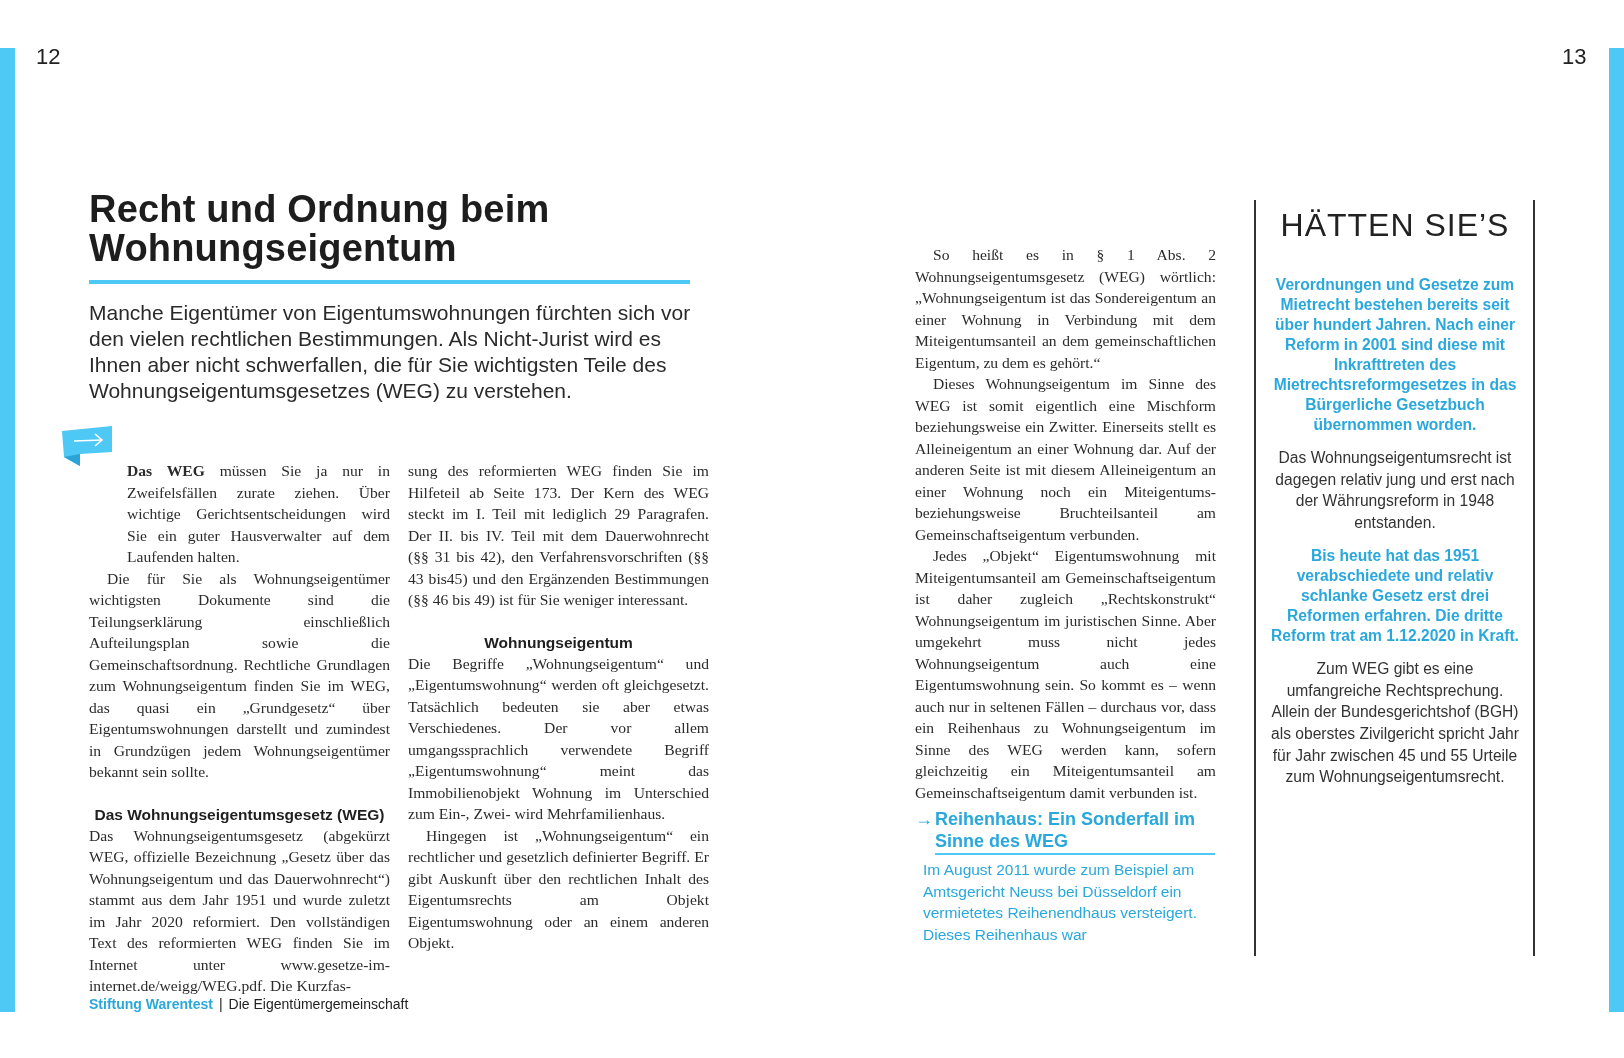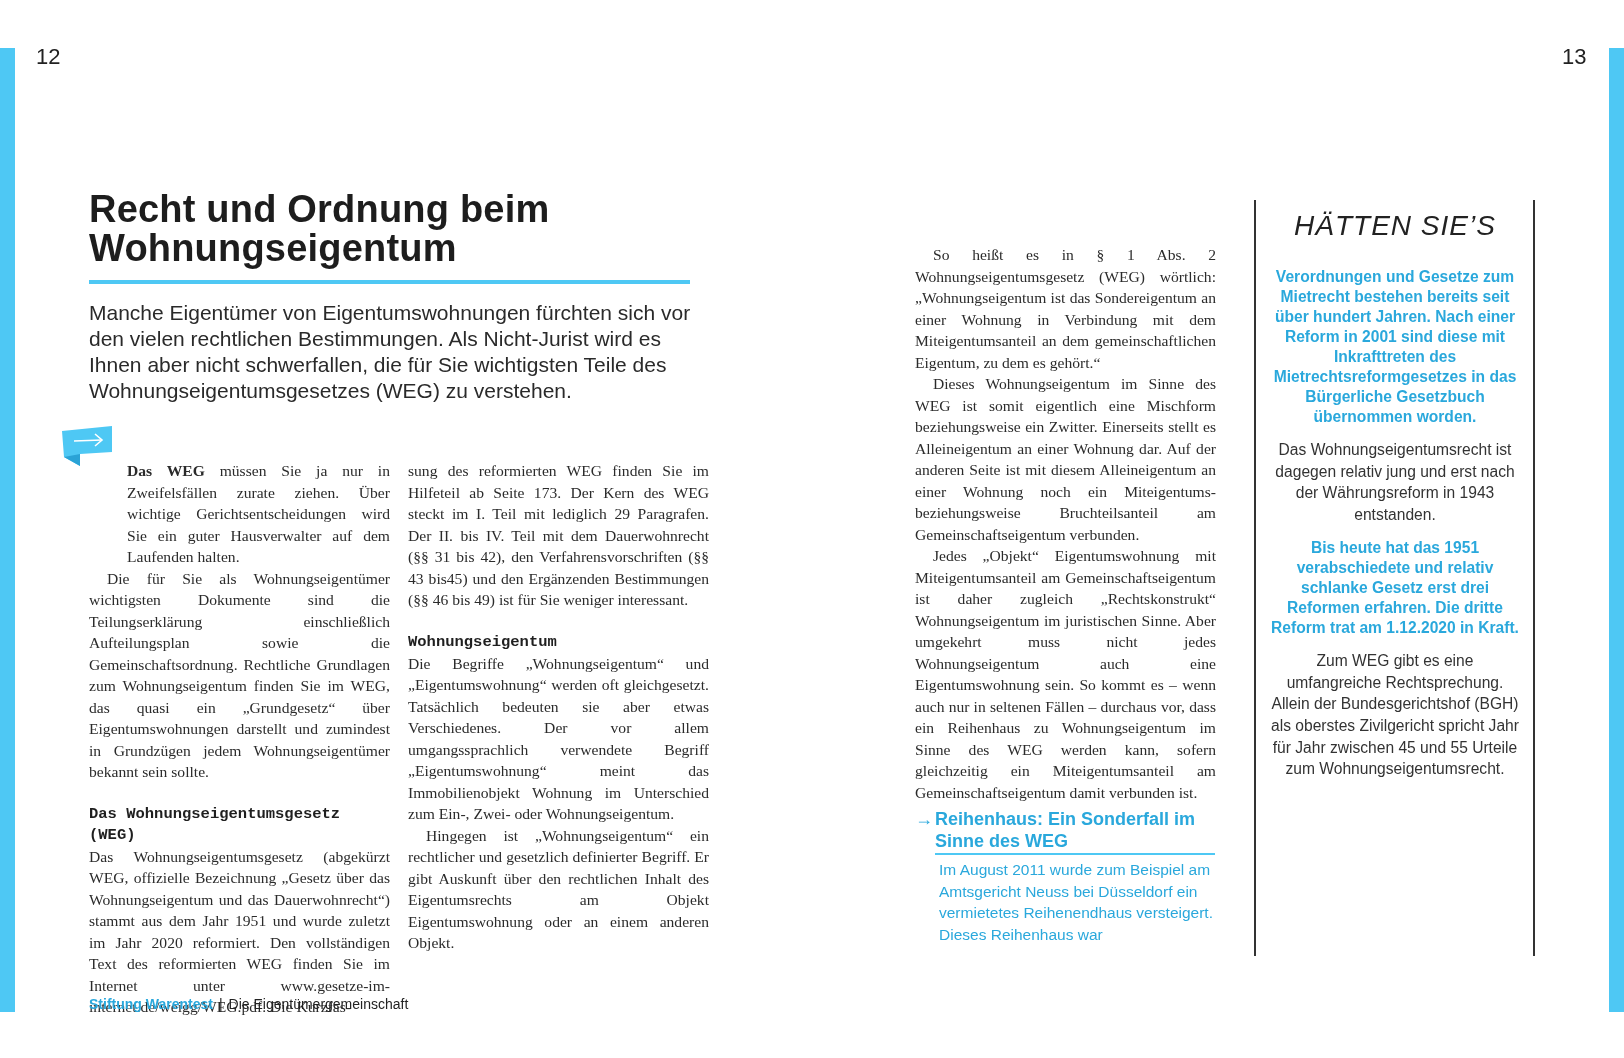--- a/index.html
+++ b/index.html
@@ -14,37 +14,37 @@
   .title-rule { position:absolute; left:89px; top:280px; width:601px; height:4px; background:#4ec8f4; }
   .lead { position:absolute; left:89px; top:300px; width:620px; font-family:"Liberation Sans", sans-serif; font-size:21px; line-height:26px; color:#2a2a2a; }
 
   .serif { font-family:"Liberation Serif", serif; font-size:15.6px; line-height:21.5px; color:#2b2b2b; text-align:justify; hyphens:auto; }
   .col { position:absolute;margin-top:36px; }
   .col1 { left:89px; top:424px; width:301px; }
   .col2 { left:408px; top:424px; width:301px; }
   .col3 { left:915px; top:208px; width:301px; }
   .ind { text-indent:18px; }
   p { margin:0; }
-  .h-sans { font-family:Liberation Mono, monospace; font-weight:bold; font-size:15.5px; line-height:21px; color:#1f1f1f; text-align:left; }
+  .h-sans { font-family:Liberation Sans, sans-serif; font-weight:bold; font-size:15.5px; line-height:21px; color:#1f1f1f; text-align:center; }
   .gap { height:21px; }
 
   .arrow-flag { position:absolute; left:62px; top:424px; width:52px; height:44px; }
   .col1 .lead-in { padding-left:38px; }
 
   .callout { position:absolute; left:915px; top:808px; width:300px; }
   .callout-head { font-family:"Liberation Sans", sans-serif; font-weight:bold; font-size:18px; line-height:22px; color:#2aa8dc; display:flex; }
   .callout-head .arr { width:20px; flex:none; }
   .callout-rule { margin-left:20px; height:2px; background:#4ec8f4; margin-top:1px; margin-bottom:4px; }
-  .callout-text { margin-left:24px; font-family:"Liberation Sans", sans-serif; font-size:15.5px; line-height:21.5px; color:#2aa8dc; }
+  .callout-text { margin-left:8px; font-family:"Liberation Sans", sans-serif; font-size:15.5px; line-height:21.5px; color:#2aa8dc; }
 
   .sidebar-line { position:absolute; top:200px; width:2px; height:756px; background:#333; }
   .sl-left { left:1254px; }
   .sl-right { left:1533px; }
   .sidebar { position:absolute; left:1270px; top:210px; width:250px; text-align:center; font-family:"Liberation Sans", sans-serif; }
-  .sb-title { font-size:28px; line-height:31px; color:#222; font-weight:normal; letter-spacing:1px; margin-bottom:26px;font-style:italic; }
+  .sb-title { font-size:32px; line-height:31px; color:#222; font-weight:normal; letter-spacing:1px; margin-bottom:34px; }
   .sb-blue { font-weight:bold; font-size:15.6px; line-height:20px; color:#2aa8dc; margin-bottom:12px; }
   .sb-grey { font-size:15.6px; line-height:21.7px; color:#333; margin-bottom:12px; }
 
   .footer { position:absolute; left:89px; top:996px; font-family:"Liberation Sans", sans-serif; font-size:14px; color:#222; }
   .footer .brand { color:#2aa8dc; font-weight:bold; }
   .footer .sep { margin:0 6px; }
 </style>
 </head>
 <body>
 
@@ -70,21 +70,21 @@
   <p class="ind">Die für Sie als Wohnungseigentümer wichtigsten Dokumente sind die Teilungserklärung einschließlich Aufteilungsplan sowie die Gemeinschaftsordnung. Rechtliche Grundlagen zum Wohnungseigentum finden Sie im WEG, das quasi ein „Grundgesetz“ über Eigentumswohnungen darstellt und zumindest in Grundzügen jedem Wohnungseigentümer bekannt sein sollte.</p>
   <div class="gap"></div>
   <div class="h-sans">Das Wohnungseigentumsgesetz (WEG)</div>
   <p>Das Wohnungseigentumsgesetz (abgekürzt WEG, offizielle Bezeichnung „Gesetz über das Wohnungseigentum und das Dauerwohnrecht“) stammt aus dem Jahr 1951 und wurde zuletzt im Jahr 2020 reformiert. Den vollständigen Text des reformierten WEG finden Sie im Internet unter www.gesetze-im-internet.de/weigg/WEG.pdf. Die Kurzfas-</p>
 </div>
 
 <div class="col col2 serif">
   <p>sung des reformierten WEG finden Sie im Hilfeteil ab Seite 173. Der Kern des WEG steckt im I. Teil mit lediglich 29 Paragrafen. Der II. bis IV. Teil mit dem Dauerwohnrecht (§§ 31 bis 42), den Verfahrensvorschriften (§§ 43 bis45) und den Ergänzenden Bestimmungen (§§ 46 bis 49) ist für Sie weniger interessant.</p>
   <div class="gap"></div>
   <div class="h-sans">Wohnungseigentum</div>
-  <p>Die Begriffe „Wohnungseigentum“ und „Eigentumswohnung“ werden oft gleichgesetzt. Tatsächlich bedeuten sie aber etwas Verschiedenes. Der vor allem umgangssprachlich verwendete Begriff „Eigentumswohnung“ meint das Immobilienobjekt Wohnung im Unterschied zum Ein-, Zwei- oder Wohnungseigentum.</p>
+  <p>Die Begriffe „Wohnungseigentum“ und „Eigentumswohnung“ werden oft gleichgesetzt. Tatsächlich bedeuten sie aber etwas Verschiedenes. Der vor allem umgangssprachlich verwendete Begriff „Eigentumswohnung“ meint das Immobilienobjekt Wohnung im Unterschied zum Ein-, Zwei- wird Mehrfamilienhaus.</p>
   <p class="ind">Hingegen ist „Wohnungseigentum“ ein rechtlicher und gesetzlich definierter Begriff. Er gibt Auskunft über den rechtlichen Inhalt des Eigentumsrechts am Objekt Eigentumswohnung oder an einem anderen Objekt.</p>
 </div>
 
 <div class="col col3 serif">
   <p class="ind">So heißt es in § 1 Abs. 2 Wohnungseigentumsgesetz (WEG) wörtlich: „Wohnungseigentum ist das Sondereigentum an einer Wohnung in Verbindung mit dem Miteigentumsanteil an dem gemeinschaftlichen Eigentum, zu dem es gehört.“</p>
   <p class="ind">Dieses Wohnungseigentum im Sinne des WEG ist somit eigentlich eine Mischform beziehungsweise ein Zwitter. Einerseits stellt es Alleineigentum an einer Wohnung dar. Auf der anderen Seite ist mit diesem Alleineigentum an einer Wohnung noch ein Miteigentums- beziehungsweise Bruchteilsanteil am Gemeinschaftseigentum verbunden.</p>
   <p class="ind">Jedes „Objekt“ Eigentumswohnung mit Miteigentumsanteil am Gemeinschaftseigentum ist daher zugleich „Rechtskonstrukt“ Wohnungseigentum im juristischen Sinne. Aber umgekehrt muss nicht jedes Wohnungseigentum auch eine Eigentumswohnung sein. So kommt es – wenn auch nur in seltenen Fällen – durchaus vor, dass ein Reihenhaus zu Wohnungseigentum im Sinne des WEG werden kann, sofern gleichzeitig ein Miteigentumsanteil am Gemeinschaftseigentum damit verbunden ist.</p>
 </div>
 
 <div class="callout">
@@ -97,20 +97,20 @@
 </div>
 
 <div class="sidebar-line sl-left"></div>
 <div class="sidebar-line sl-right"></div>
 
 <div class="sidebar">
   <div class="sb-title">
     <div>HÄTTEN SIE’S</div>
   </div>
   <div class="sb-blue">Verordnungen und Gesetze zum Mietrecht bestehen bereits seit über hundert Jahren. Nach einer Reform in 2001 sind diese mit Inkrafttreten des Mietrechtsreformgesetzes in das Bürgerliche Gesetzbuch übernommen worden.</div>
-  <div class="sb-grey">Das Wohnungseigentumsrecht ist dagegen relativ jung und erst nach der Währungsreform in 1943 entstanden.</div>
+  <div class="sb-grey">Das Wohnungseigentumsrecht ist dagegen relativ jung und erst nach der Währungsreform in 1948 entstanden.</div>
   <div class="sb-blue">Bis heute hat das 1951 verabschiedete und relativ schlanke Gesetz erst drei Reformen erfahren. Die dritte Reform trat am 1.12.2020 in Kraft.</div>
   <div class="sb-grey">Zum WEG gibt es eine umfangreiche Rechtsprechung. Allein der Bundesgerichtshof (BGH) als oberstes Zivilgericht spricht Jahr für Jahr zwischen 45 und 55 Urteile zum Wohnungseigentumsrecht.</div>
 </div>
 
 <div class="footer">
   <span class="brand">Stiftung Warentest</span><span class="sep">|</span><span>Die Eigentümergemeinschaft</span>
 </div>
 
 </body></html>

